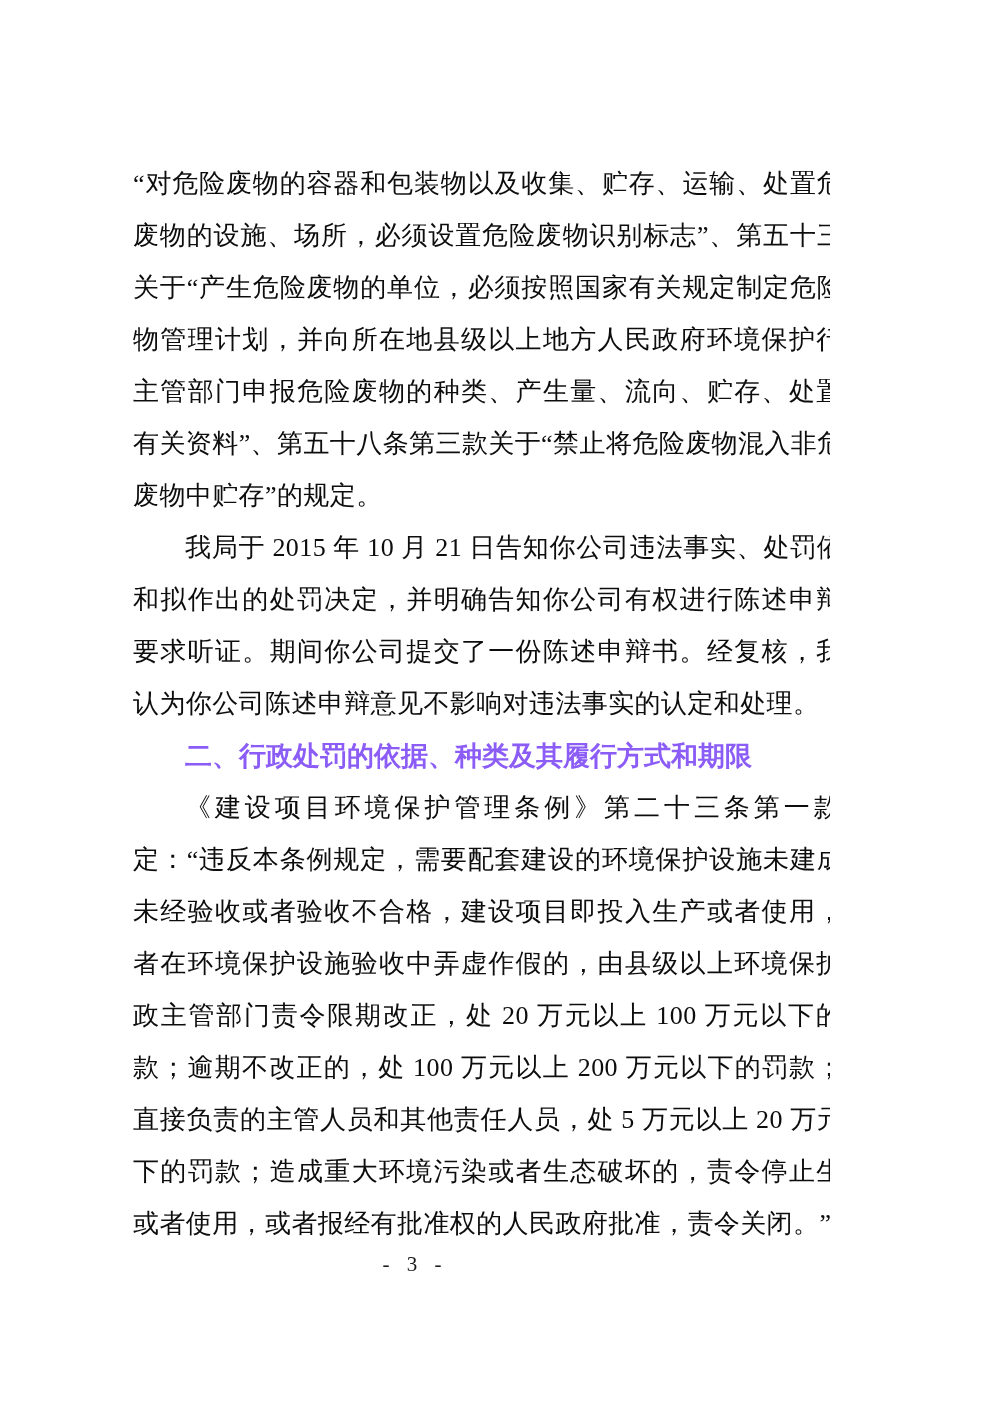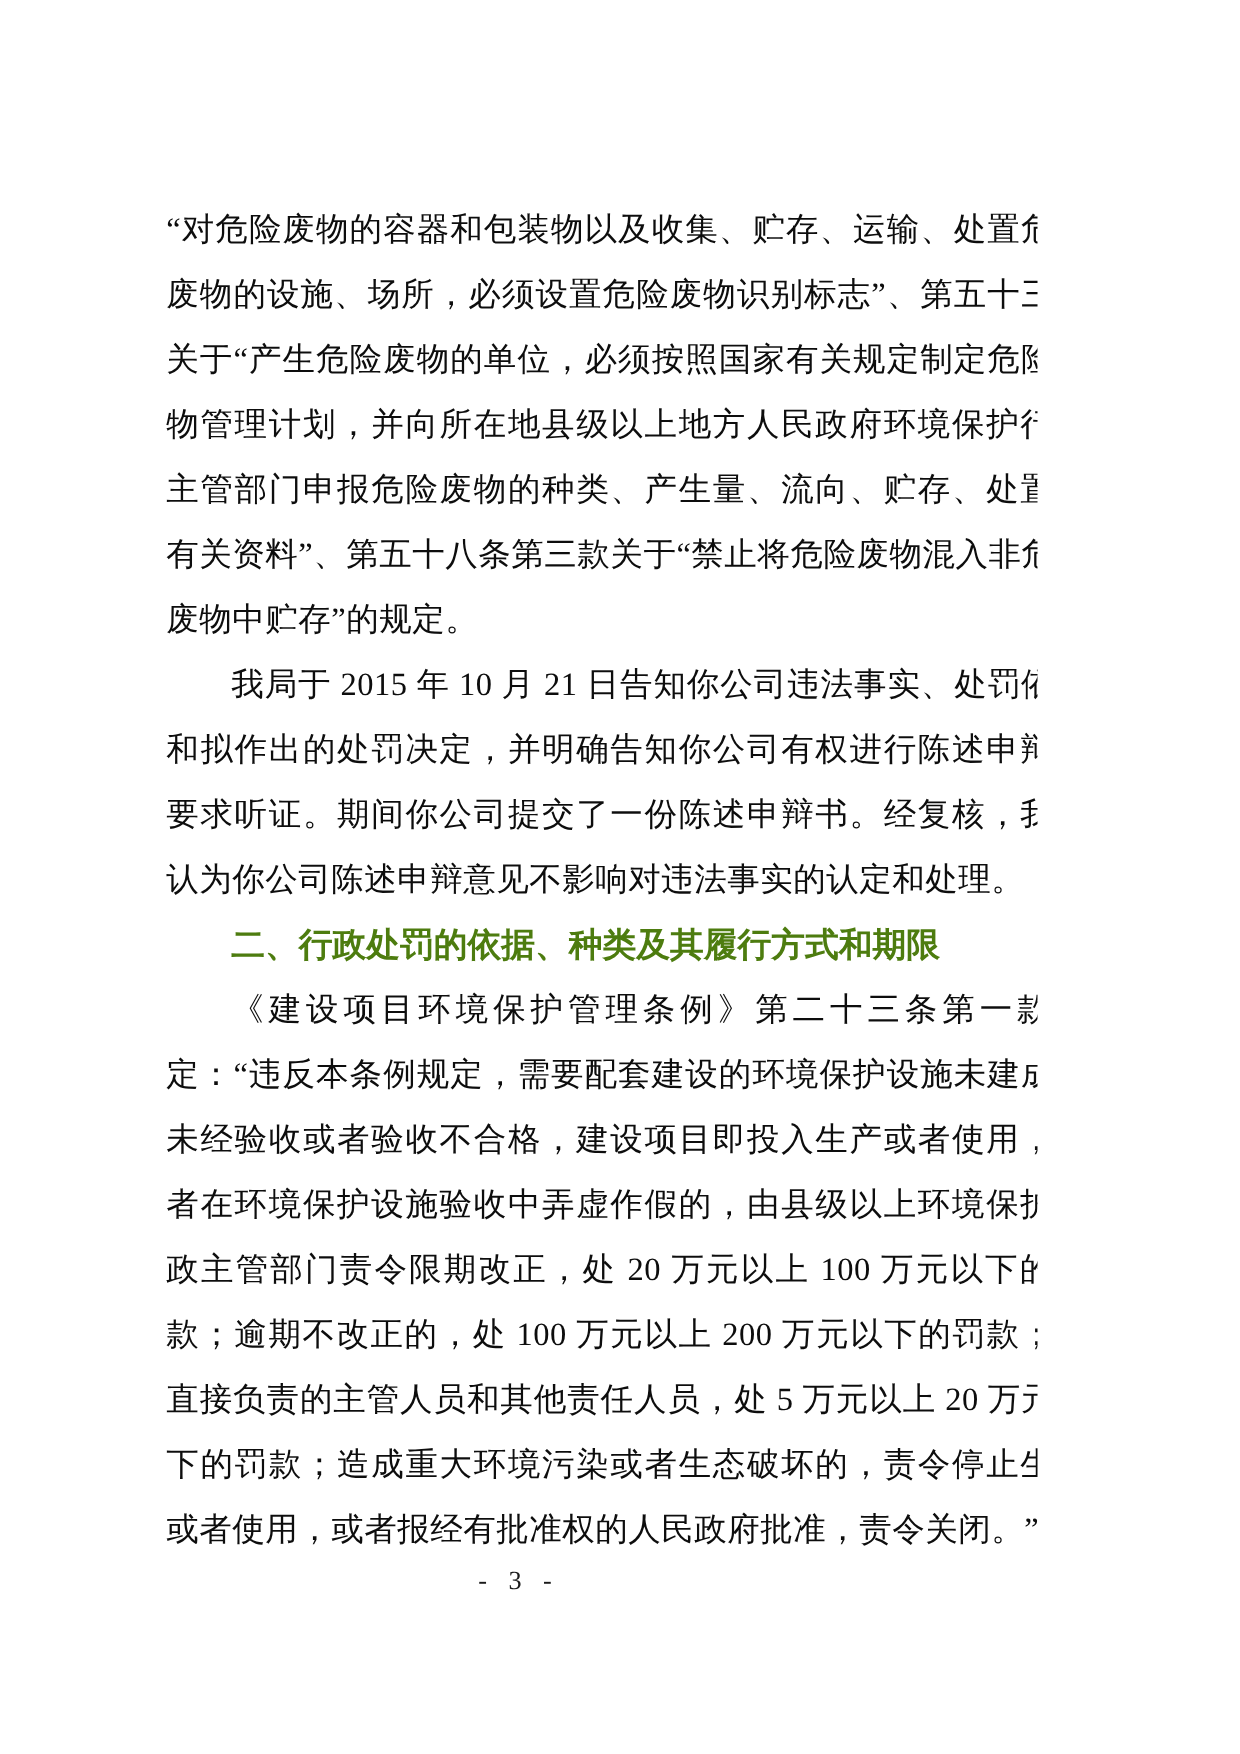--- a/index.html
+++ b/index.html
@@ -35,21 +35,21 @@
     text-indent: 52px;
   }
   .heading {
     margin: 0;
     font-family: "Liberation Sans", "DejaVu Sans", sans-serif;
     font-weight: 700;
     font-size: 27px;
     line-height: 52px;
     text-indent: 52px;
     text-align: left;
-    color: #4d7c0f;
+    color: #8b5cf6;
   }
   .page-number {
     position: absolute;
     left: 0;
     right: 0;
     top: 1252px;
     text-align: center;
     font-size: 21px;
     letter-spacing: 6px;
     color: #1a1a1a;

